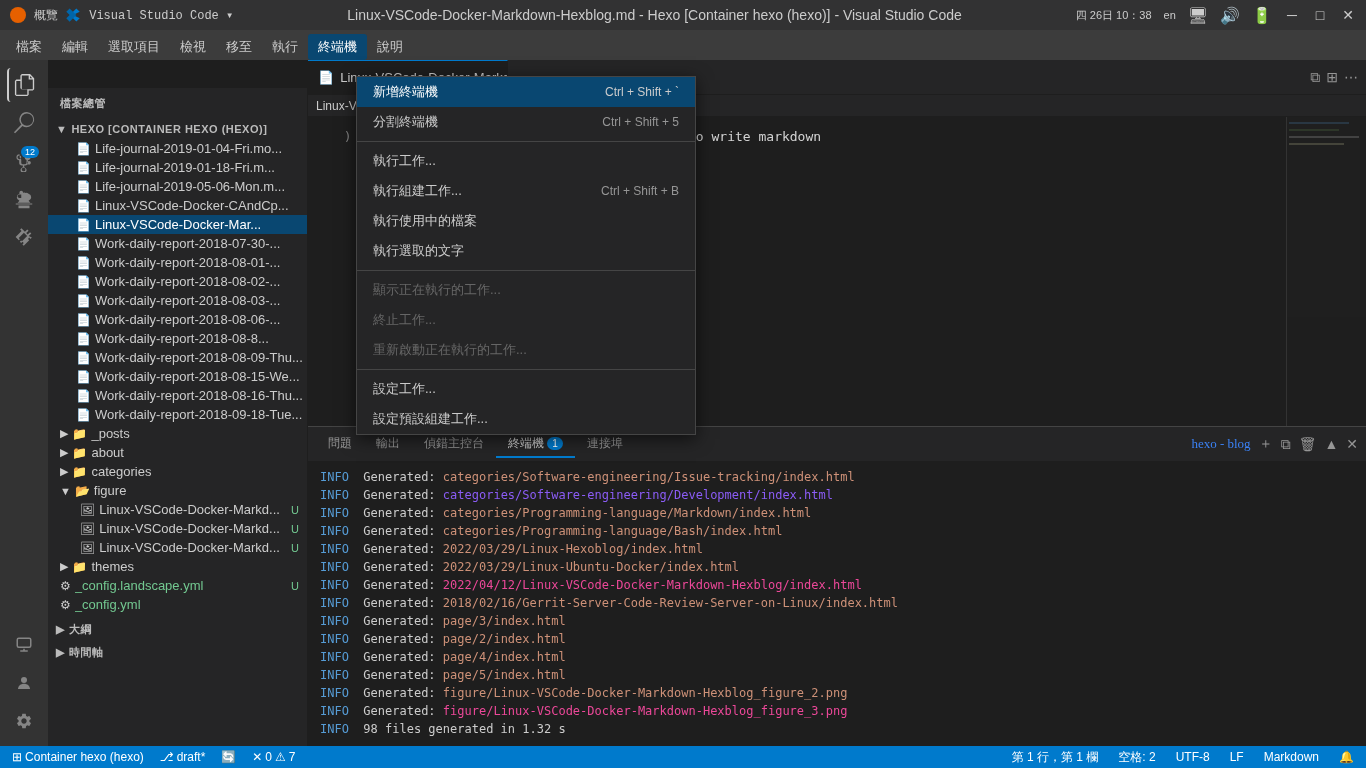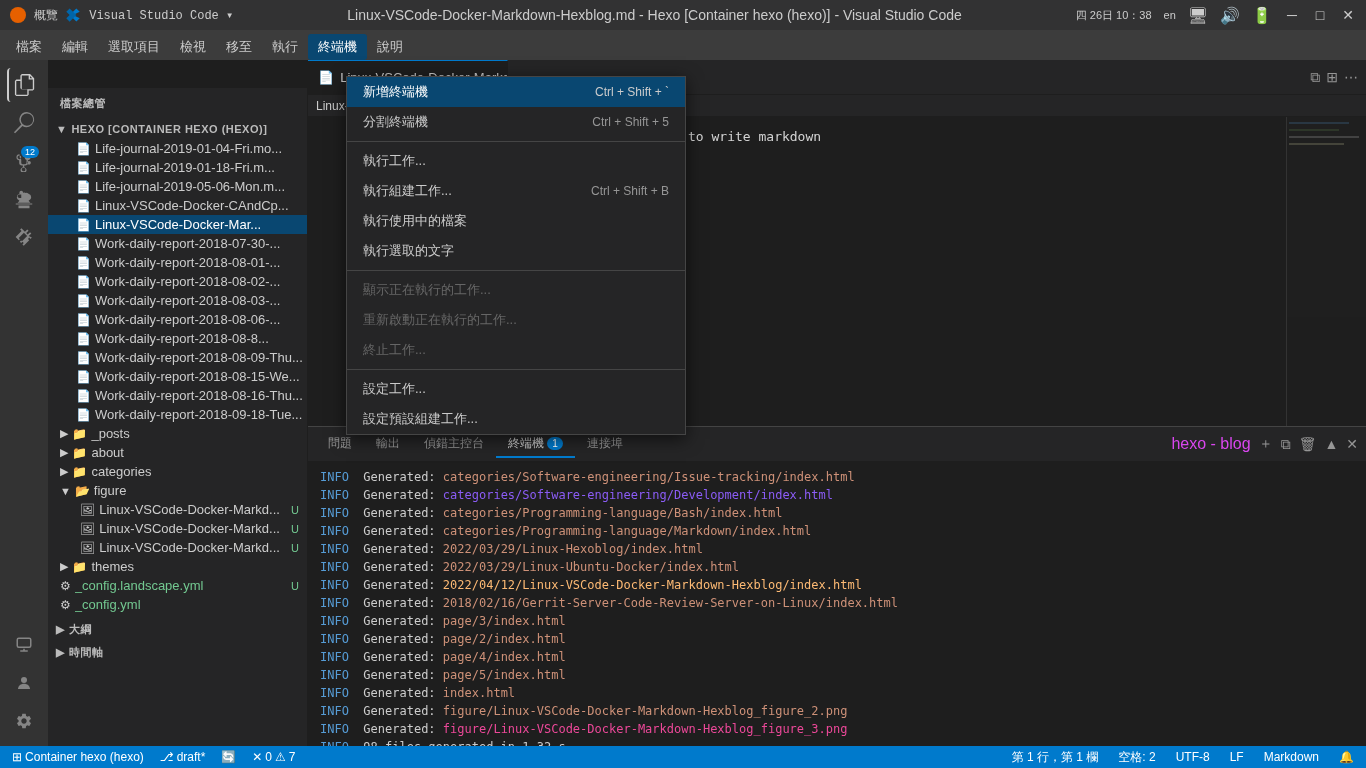--- a/index.html
+++ b/index.html
@@ -79,21 +79,21 @@
     #statusbar {
       height: 22px; background: #007acc; display: flex; align-items: center;
       padding: 0 8px; font-size: 12px; color: white; gap: 8px;
     }
     #statusbar-left { display: flex; align-items: center; gap: 8px; }
     #statusbar-right { margin-left: auto; display: flex; align-items: center; gap: 12px; }
     .status-item { display: flex; align-items: center; gap: 3px; cursor: pointer; padding: 0 4px; }
 
     
     #terminal-menu {
-      position: absolute; left: 346px; top: 76px; width: 340px;
+      position: absolute; left: 356px; top: 76px; width: 340px;
       background: #252526; border: 1px solid #454545; box-shadow: 0 4px 16px rgba(0,0,0,0.6);
       z-index: 1000; font-size: 13px; color: #cccccc;
     }
     .menu-section-item {
       display: flex; align-items: center; justify-content: space-between;
       padding: 6px 16px; cursor: pointer;
     }
     .menu-section-item.active { background: #094771; color: white; }
     .menu-shortcut { color: #969696; font-size: 12px; }
     .menu-section-item.active .menu-shortcut { color: #ccc; }
@@ -372,42 +372,41 @@
     <div id="terminal">
       <div id="terminal-header">
         <div class="term-tab">問題</div>
         <div class="term-tab">輸出</div>
         <div class="term-tab">偵錯主控台</div>
         <div class="term-tab active">
           終端機 <span class="term-badge">1</span>
         </div>
         <div class="term-tab">連接埠</div>
         <div id="terminal-toolbar">
-          <span style="color:#d946ef;font-size:16px;">hexo - blog</span>
+          <span style="color:#3b82f6;font-size:13px;font-family:Liberation Serif, serif;">hexo - blog</span>
           <span class="term-btn">＋</span>
           <span class="term-btn">⧉</span>
           <span class="term-btn">🗑</span>
           <span class="term-btn">▲</span>
           <span class="term-btn">✕</span>
         </div>
       </div>
       <div id="terminal-content">
         <div class="term-line"><span class="info-label">INFO </span> Generated: <span style="color:#ce9178;">categories/Software-engineering/Issue-tracking/index.html</span></div>
         <div class="term-line"><span class="info-label">INFO </span> Generated: <span style="color:#8b5cf6;">categories/Software-engineering/Development/index.html</span></div>
+        <div class="term-line"><span class="info-label">INFO </span> Generated: <span style="color:#ce9178;">categories/Programming-language/Markdown/index.html</span></div>
         <div class="term-line"><span class="info-label">INFO </span> Generated: <span style="color:#ce9178;">categories/Programming-language/Bash/index.html</span></div>
-        <div class="term-line"><span class="info-label">INFO </span> Generated: <span style="color:#ce9178;">categories/Programming-language/Markdown/index.html</span></div>
         <div class="term-line"><span class="info-label">INFO </span> Generated: <span style="color:#ce9178;">2022/03/29/Linux-Hexoblog/index.html</span></div>
         <div class="term-line"><span class="info-label">INFO </span> Generated: <span style="color:#ce9178;">2022/03/29/Linux-Ubuntu-Docker/index.html</span></div>
-        <div class="term-line"><span class="info-label">INFO </span> Generated: <span style="color:#fdba74;text-align:right;">2022/04/12/Linux-VSCode-Docker-Markdown-Hexblog/index.html</span></div>
+        <div class="term-line"><span class="info-label">INFO </span> Generated: <span style="color:#ec4899;text-align:right;">2022/04/12/Linux-VSCode-Docker-Markdown-Hexblog/index.html</span></div>
         <div class="term-line"><span class="info-label">INFO </span> Generated: <span style="color:#ce9178;">2018/02/16/Gerrit-Server-Code-Review-Server-on-Linux/index.html</span></div>
         <div class="term-line"><span class="info-label">INFO </span> Generated: <span style="color:#ce9178;">page/3/index.html</span></div>
         <div class="term-line"><span class="info-label">INFO </span> Generated: <span style="color:#ce9178;">page/2/index.html</span></div>
         <div class="term-line"><span class="info-label">INFO </span> Generated: <span style="color:#ce9178;">page/4/index.html</span></div>
         <div class="term-line"><span class="info-label">INFO </span> Generated: <span style="color:#ce9178;">page/5/index.html</span></div>
-        <div class="term-line"><span class="info-label">INFO </span> Generated: <span style="color:#ce9178;">index.html</span></div>
         <div class="term-line"><span class="info-label">INFO </span> Generated: <span style="color:#ce9178;">figure/Linux-VSCode-Docker-Markdown-Hexblog_figure_2.png</span></div>
         <div class="term-line"><span class="info-label">INFO </span> Generated: <span style="color:#ec4899;">figure/Linux-VSCode-Docker-Markdown-Hexblog_figure_3.png</span></div>
         <div class="term-line"><span class="info-label">INFO </span> 98 files generated in 1.32 s</div>
 
       </div>
     </div>
 
   </div>
 </div>
 
@@ -478,27 +477,27 @@
   <div class="menu-section-item">
     <span>執行選取的文字</span>
     <span class="menu-shortcut"></span>
   </div>
   <div class="menu-divider"></div>
   <div class="menu-section-item menu-disabled">
     <span>顯示正在執行的工作...</span>
     <span class="menu-shortcut"></span>
   </div>
   <div class="menu-section-item menu-disabled">
+    <span>終止工作...</span>
+    <span class="menu-shortcut"></span>
+  </div>
+  <div class="menu-section-item menu-disabled">
     <span>重新啟動正在執行的工作...</span>
     <span class="menu-shortcut"></span>
   </div>
-  <div class="menu-section-item menu-disabled">
-    <span>終止工作...</span>
-    <span class="menu-shortcut"></span>
-  </div>
   <div class="menu-divider"></div>
   <div class="menu-section-item">
     <span>設定工作...</span>
     <span class="menu-shortcut"></span>
   </div>
   <div class="menu-section-item">
     <span>設定預設組建工作...</span>
     <span class="menu-shortcut"></span>
   </div>
 </div>

